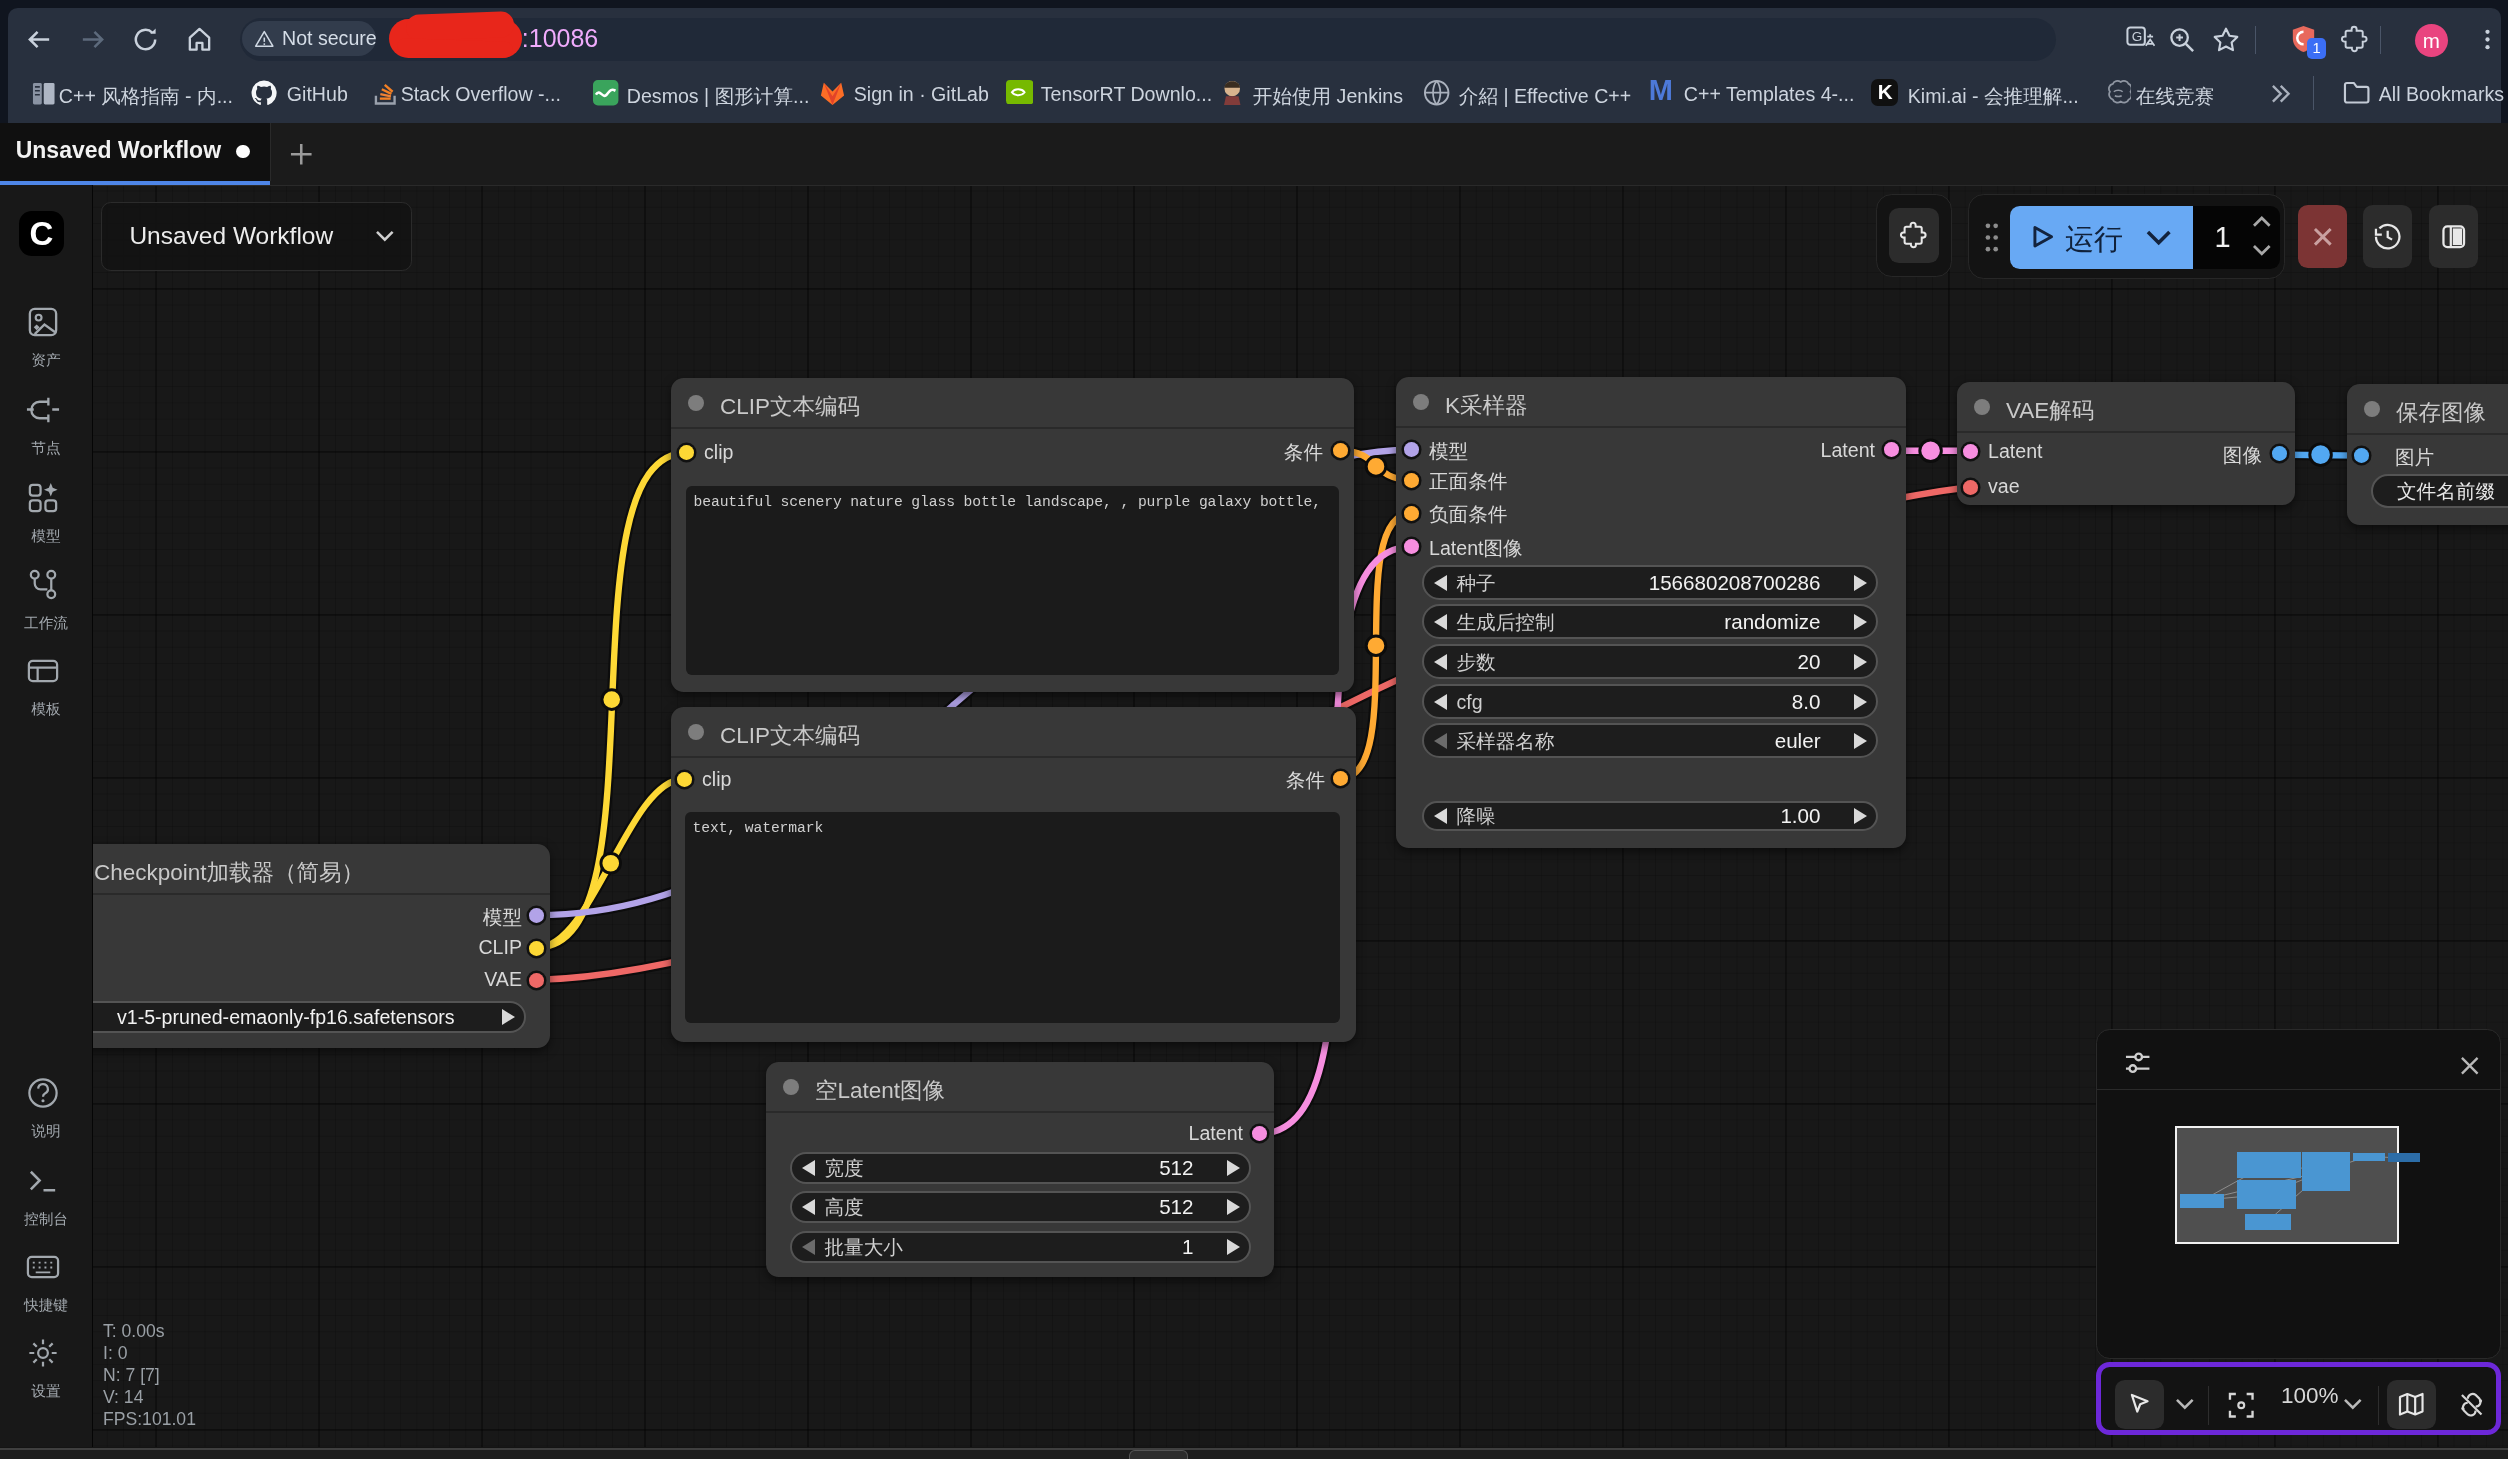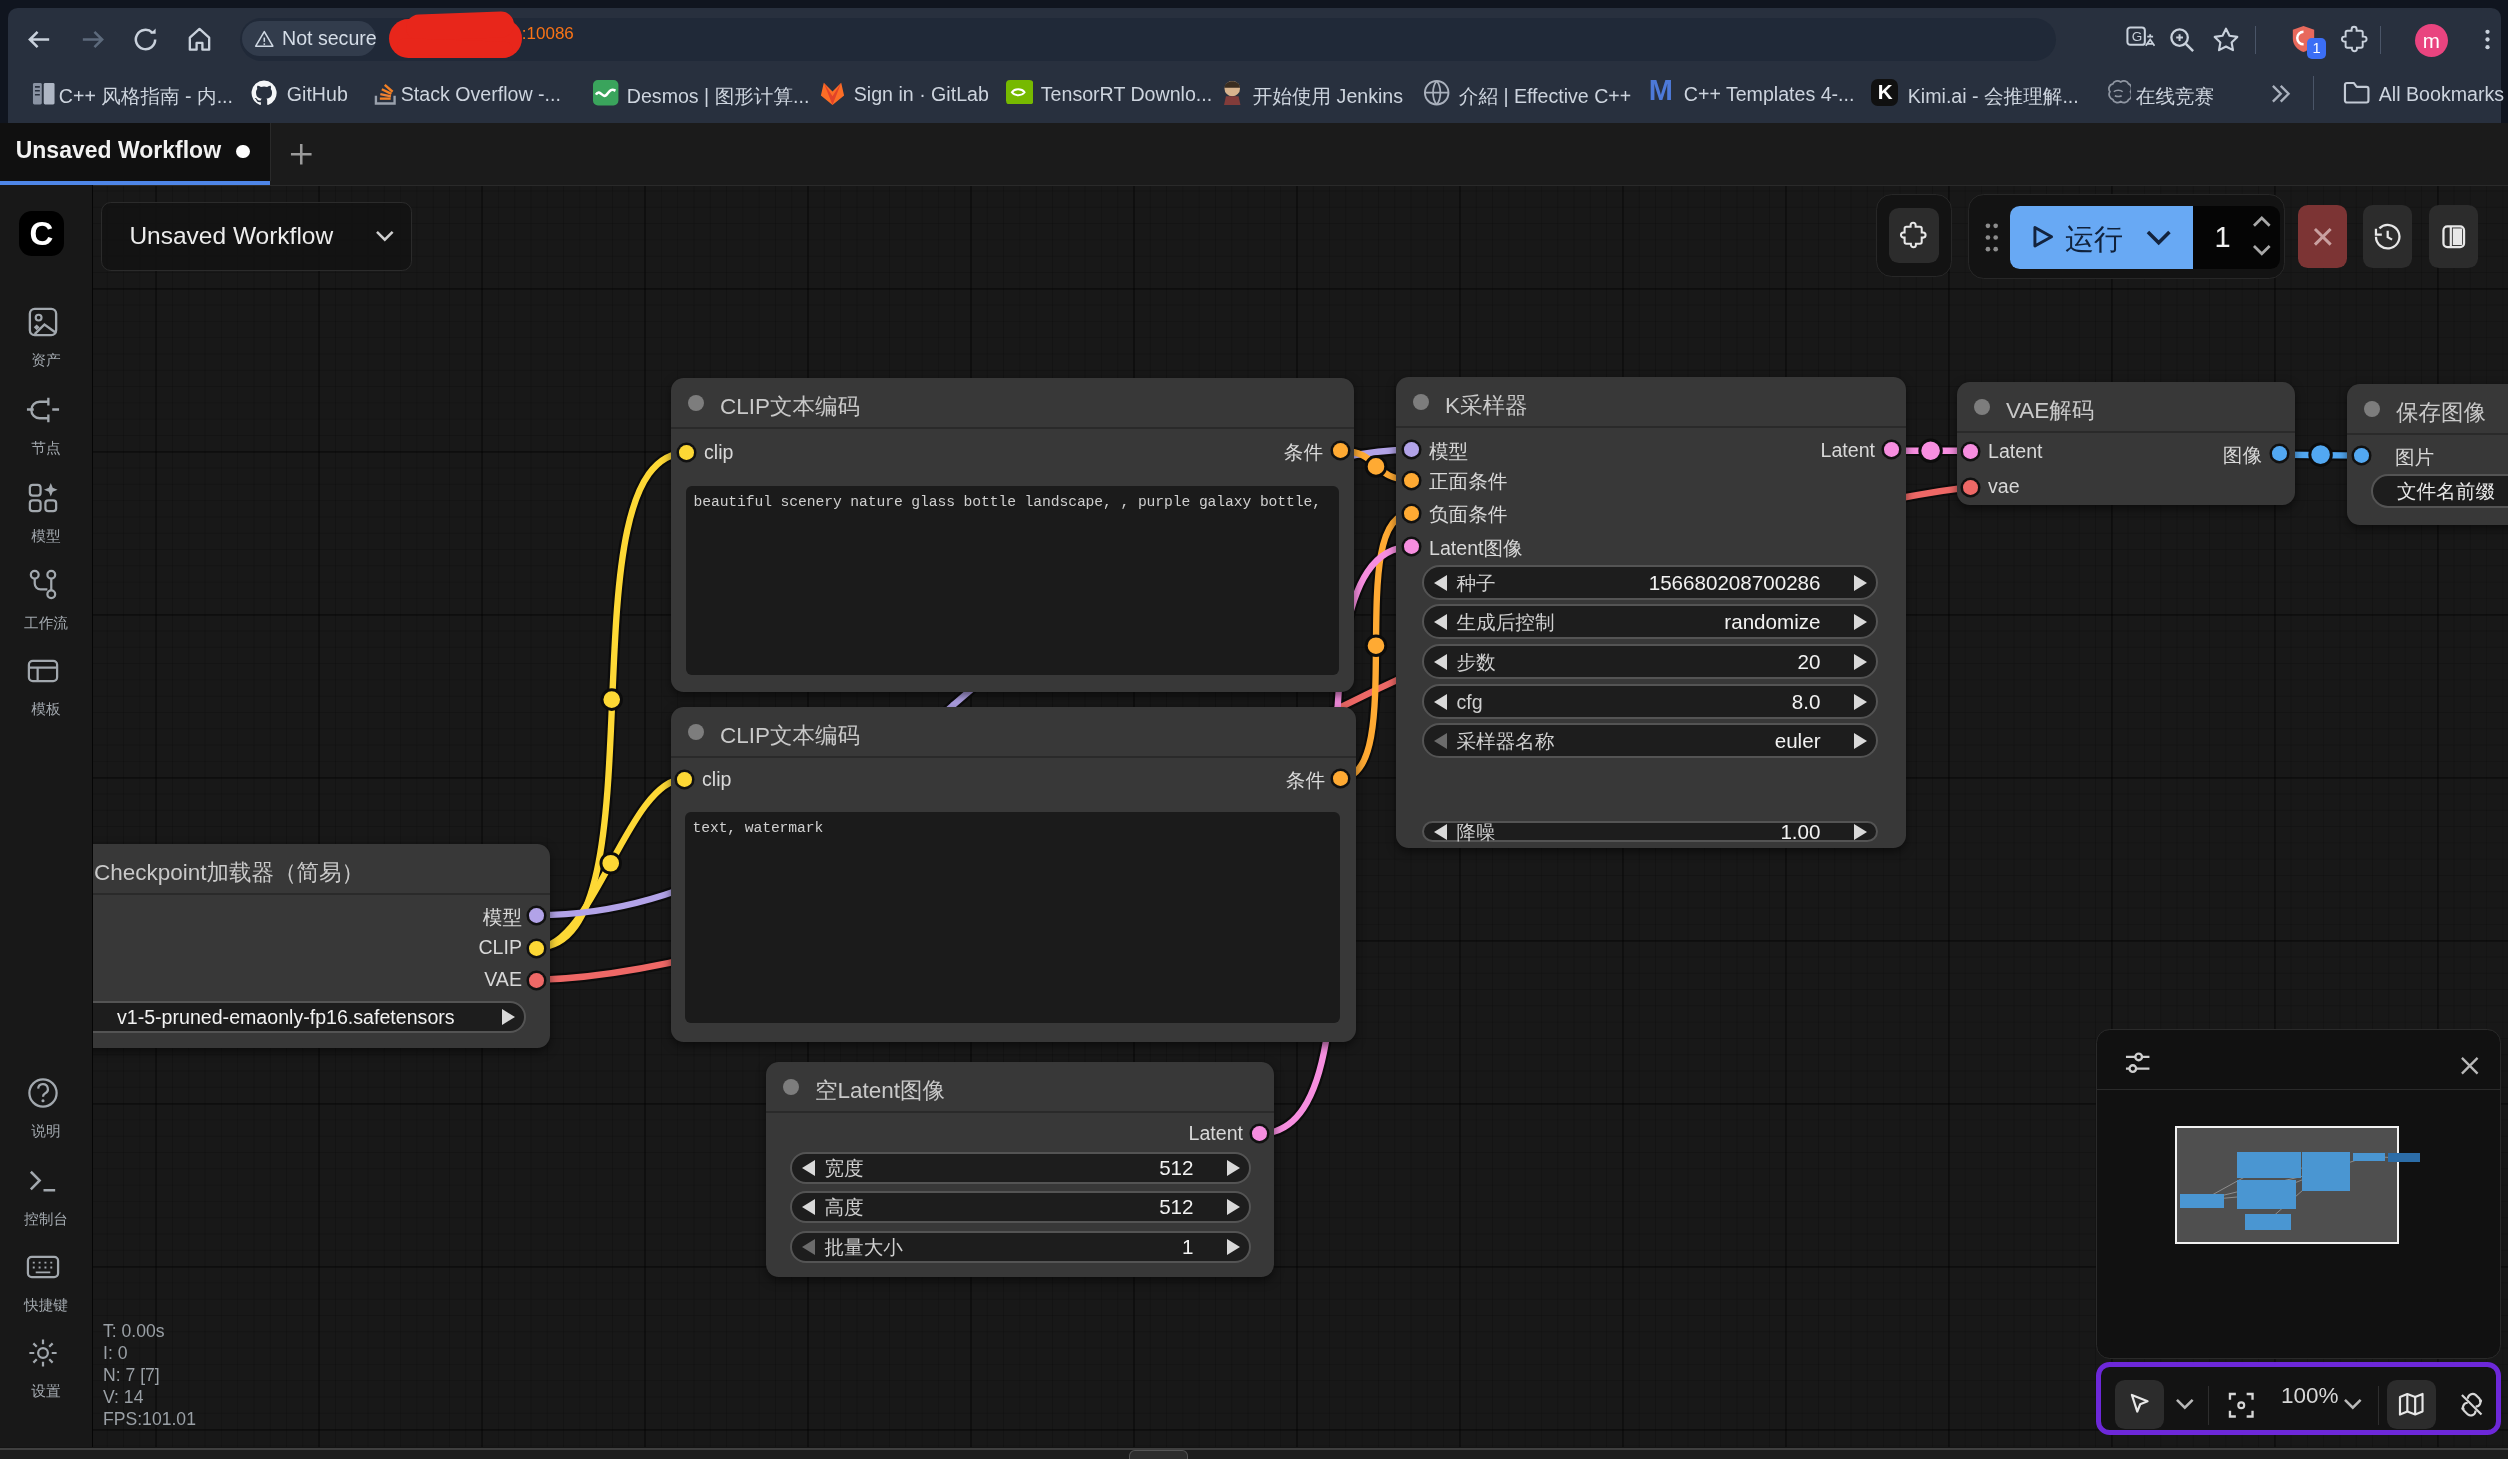--- a/index.html
+++ b/index.html
@@ -163,21 +163,21 @@
         <div class="pl">cfg</div>
         <div class="pv">8.0</div>
         <div class="aR"></div>
       </div>
  <div class="pill" style="left:25.5px;top:346px;width:456px;height:35px">
         <div class="aL dim2"></div>
         <div class="pl">采样器名称</div>
         <div class="pv">euler</div>
         <div class="aR"></div>
       </div>
- <div class="pill" style="left:25.5px;top:444px;width:456px;height:21px">
+ <div class="pill" style="left:25.5px;top:424px;width:456px;height:30px">
         <div class="aL"></div>
         <div class="pl">降噪</div>
         <div class="pv">1.00</div>
         <div class="aR"></div>
       </div>
 </div>
 
 <div class="node" style="left:1957px;top:382px;width:338px;height:123px">
  <div class="nhd"></div>
       <div class="ndot"></div>
@@ -451,21 +451,21 @@
 <div id="pill">
  <div id="chip">
   <svg style="margin-left:11.8px;flex:none" width="20.6" height="20.6" viewBox="0 0 24 24">
             <path d="M12 3L22 20H2z" stroke="#cfd8e3" stroke-width="1.8" fill="none" stroke-linejoin="round"></path>
             <path d="M12 10v5" stroke="#cfd8e3" stroke-width="1.8"></path>
             <circle cx="12" cy="17.6" r="1.1" fill="#cfd8e3"></circle>
           </svg>
   <span style="margin-left:7.8px;font-size:19.6px;color:#d5dde7;white-space:nowrap">Not secure</span>
  </div>
  <div id="scrib"></div>
- <span style="position:absolute;left:282px;top:6.9px;font-size:17px;color:#f97316">:10086</span>
+ <span style="position:absolute;left:282px;top:6.9px;font-size:25px;color:#f0abfc">:10086</span>
 </div>
 
 <svg class="a" style="left:2117px;top:17.6px" width="30" height="30" viewBox="0 0 31 31">
         <rect x="2.5" y="2.5" width="18" height="18" rx="3" stroke="#c9d1dc" stroke-width="2.1" fill="none"></rect>
         <text x="7" y="17" fill="#c9d1dc" font-size="14" font-family="Liberation Sans">G</text>
         <path d="M23 12h6M26 12v-2.5M21.5 21.5L26 15l4.5 6.5M23 19.5h6" stroke="#c9d1dc" stroke-width="1.9" fill="none"></path>
       </svg>
 <svg class="a" style="left:2159px;top:17.6px" width="30" height="30" viewBox="0 0 31 31">
         <circle cx="13" cy="13" r="8.5" stroke="#c9d1dc" stroke-width="2.4" fill="none"></circle>
         <path d="M19.5 19.5L27 27" stroke="#c9d1dc" stroke-width="2.6"></path>

